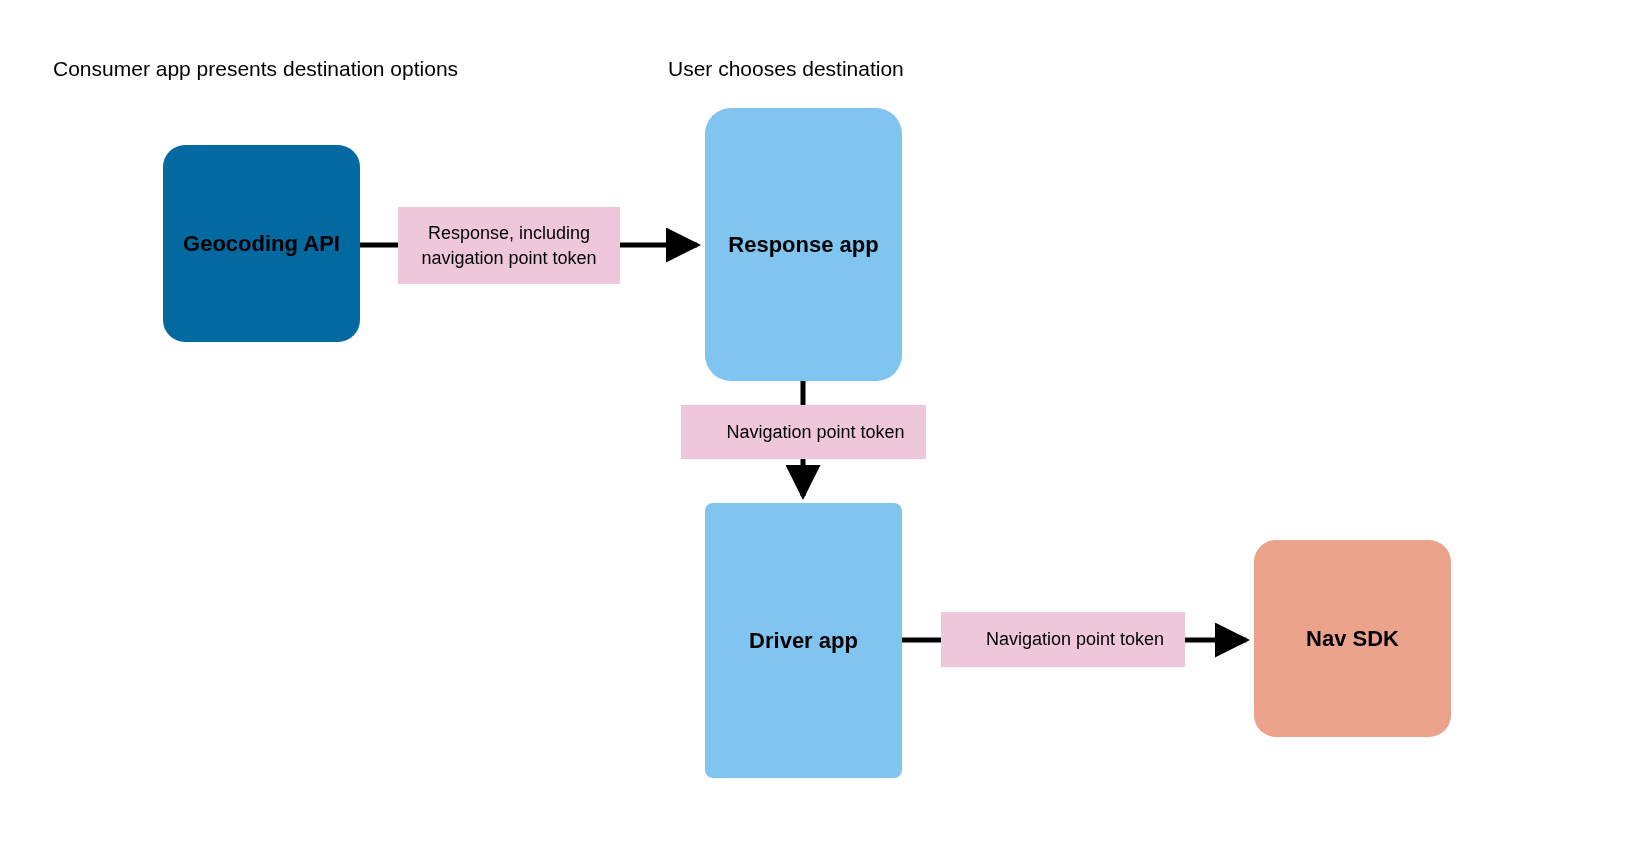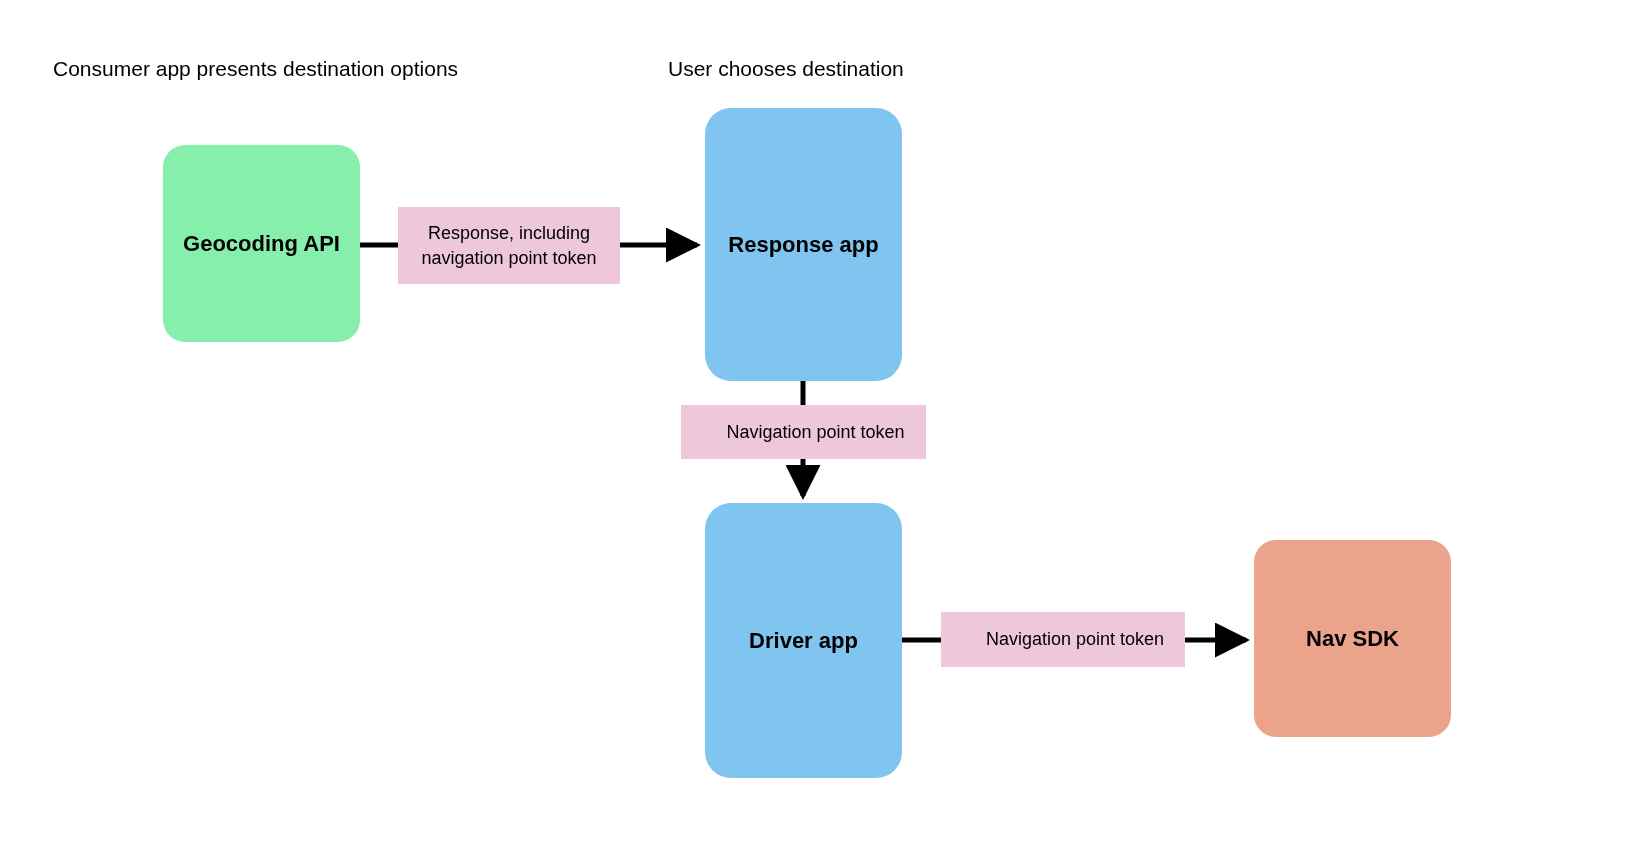--- a/index.html
+++ b/index.html
@@ -52,21 +52,21 @@
     width: 197px; height: 197px;
   }
   #node-consumer {
     left: 705px; top: 108px;
     width: 197px; height: 273px;
     border-radius: 26px;
   }
   #node-driver {
     left: 705px; top: 503px;
     width: 197px; height: 275px;
-    border-radius: 26px;
+    border-radius: 8px;
   }
   #node-navsdk {
     left: 1254px; top: 540px;
     width: 197px; height: 197px;
   }
 
   
   .edge-label {
     position: absolute;
     box-sizing: border-box;
@@ -125,21 +125,21 @@
 
     <g>
       <line x1="803" y1="381" x2="803" y2="496" stroke="#000000" stroke-width="5" marker-end="url(#arrowhead)"></line>
     </g>
 
     <g>
       <line x1="902" y1="640" x2="1246" y2="640" stroke="#000000" stroke-width="5" marker-end="url(#arrowhead)"></line>
     </g>
   </svg>
 
-  <div class="node" id="node-geocoding" style="background-color: #86efac; color: rgb(0, 0, 0);">
+  <div class="node" id="node-geocoding" style="background-color: #0369a1; color: rgb(0, 0, 0);">
     <span>Geocoding API</span>
   </div>
 
   <div class="node" id="node-consumer" style="background-color: rgb(128, 196, 240); color: rgb(0, 0, 0);">
     <span>Response app</span>
   </div>
 
   <div class="node" id="node-driver" style="background-color: rgb(128, 196, 240); color: rgb(0, 0, 0);">
     <span>Driver app</span>
   </div>

